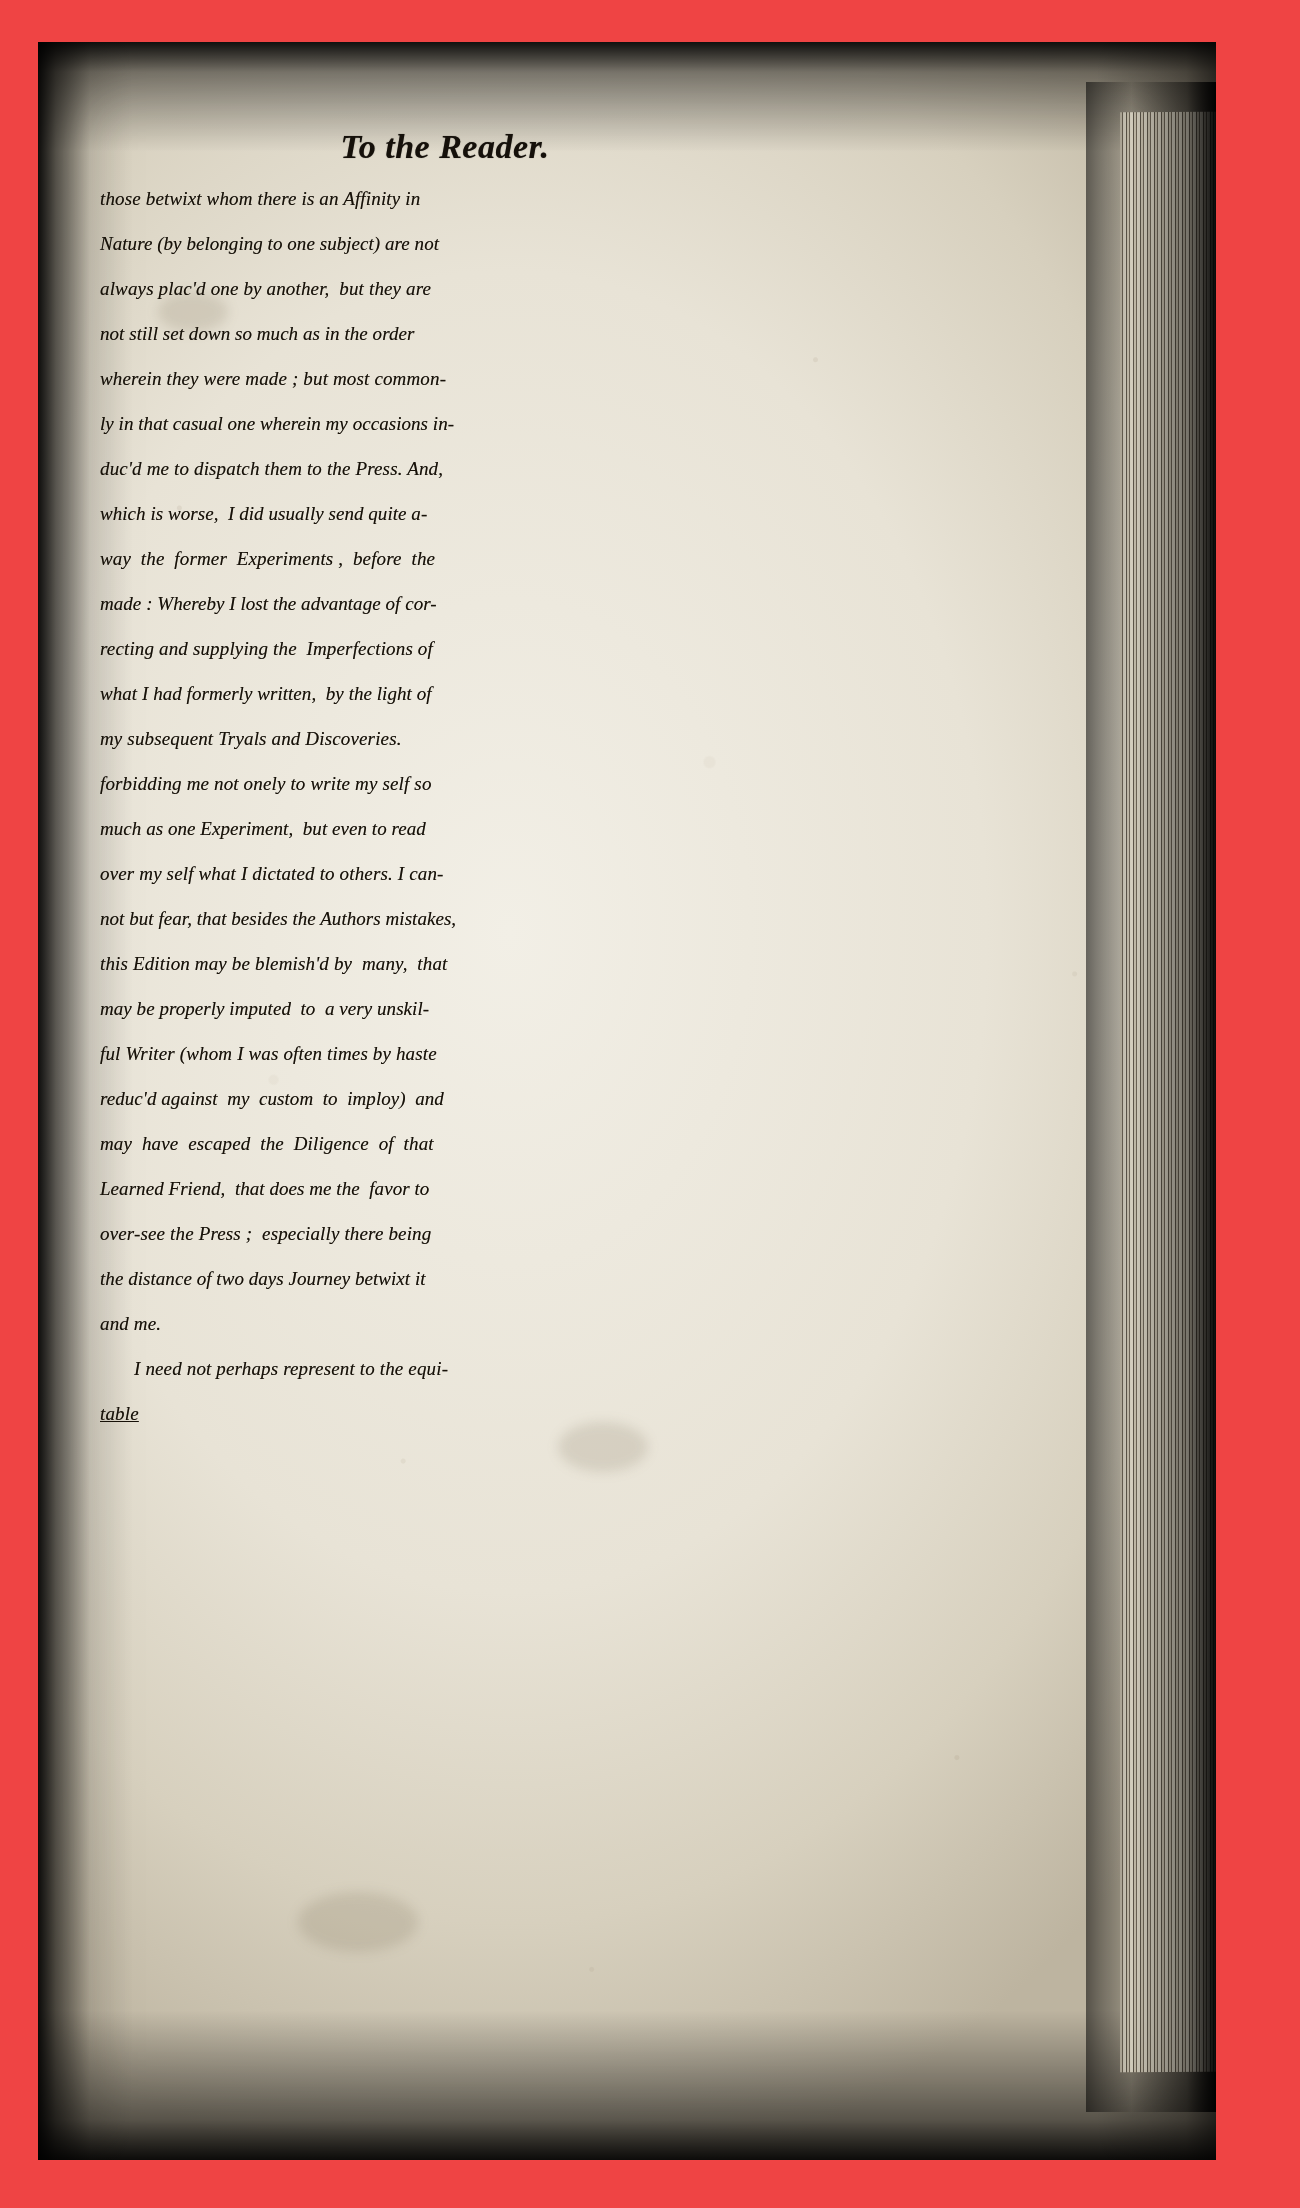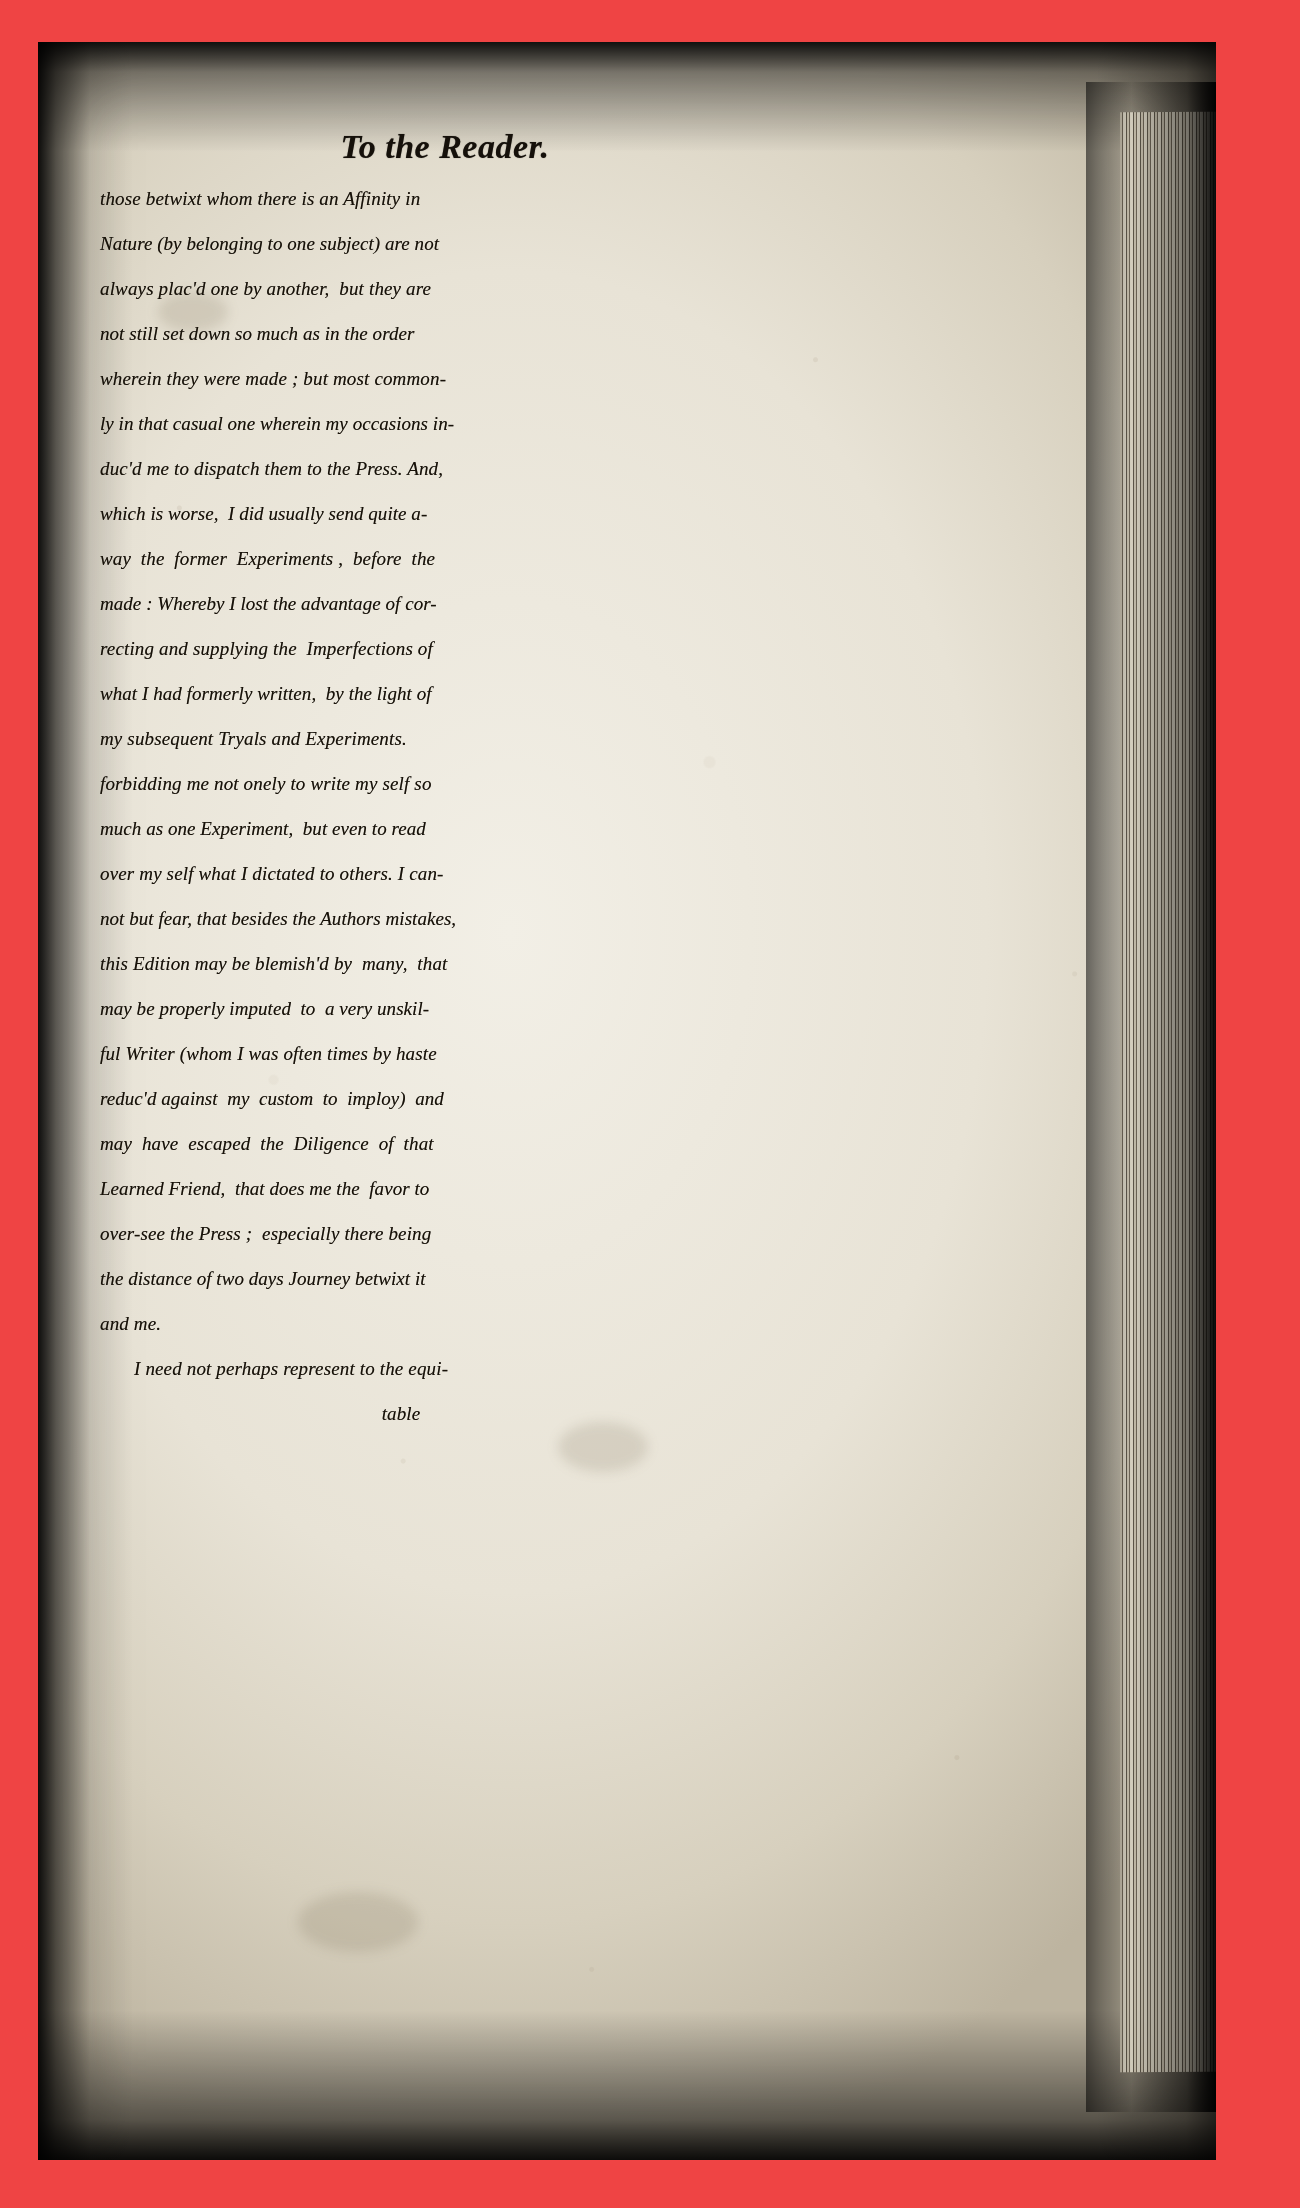--- a/index.html
+++ b/index.html
@@ -109,22 +109,23 @@
     font-family: "Liberation Serif", serif;
     font-style: italic;
     font-size: 19px;
     line-height: 45px;
     white-space: pre;
     color: #171108;
     text-shadow: 0 0 .6px rgba(0,0,0,.45);
   }
   .indent { padding-left: 34px; }
   .catch {
-    text-align: center;
+    text-align: left;
     padding-right: 58px;
+    text-decoration: underline;
   }
 
   
   #textblock .body-line:nth-child(odd)  { letter-spacing: .15px; }
   #textblock .body-line:nth-child(even) { letter-spacing: .05px; }
 
   
   .blot {
     position: absolute;
     border-radius: 50%;
@@ -159,21 +160,21 @@
         <div class="body-line">always plac'd one by another,  but they are</div>
         <div class="body-line">not still set down so much as in the order</div>
         <div class="body-line">wherein they were made ; but most common-</div>
         <div class="body-line">ly in that casual one wherein my occasions in-</div>
         <div class="body-line">duc'd me to dispatch them to the Press. And,</div>
         <div class="body-line">which is worse,  I did usually send quite a-</div>
         <div class="body-line">way  the  former  Experiments ,  before  the</div>
         <div class="body-line">made : Whereby I lost the advantage of cor-</div>
         <div class="body-line">recting and supplying the  Imperfections of</div>
         <div class="body-line">what I had formerly written,  by the light of</div>
-        <div class="body-line">my subsequent Tryals and Experiments.</div>
+        <div class="body-line">my subsequent Tryals and Discoveries.</div>
       </div>
 
       <div>
         <div class="body-line">forbidding me not onely to write my self so</div>
         <div class="body-line">much as one Experiment,  but even to read</div>
         <div class="body-line">over my self what I dictated to others. I can-</div>
         <div class="body-line">not but fear, that besides the Authors mistakes,</div>
         <div class="body-line">this Edition may be blemish'd by  many,  that</div>
         <div class="body-line">may be properly imputed  to  a very unskil-</div>
         <div class="body-line">ful Writer (whom I was often times by haste</div>

